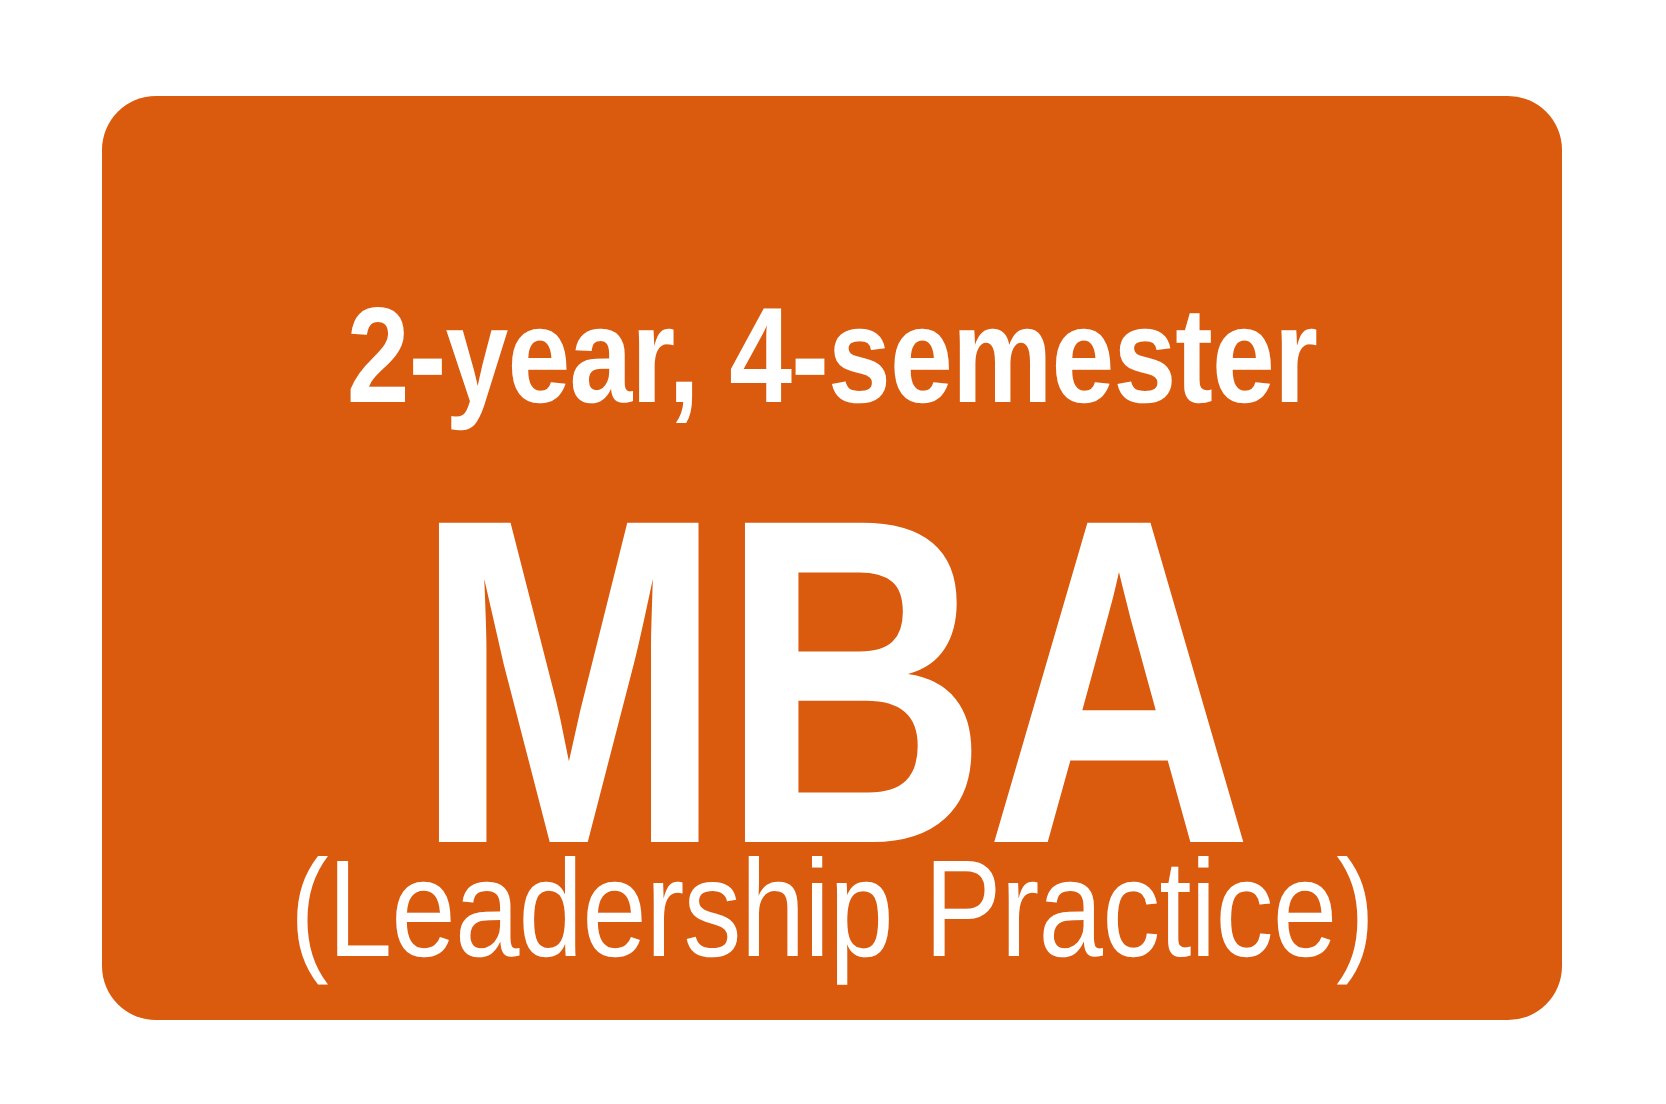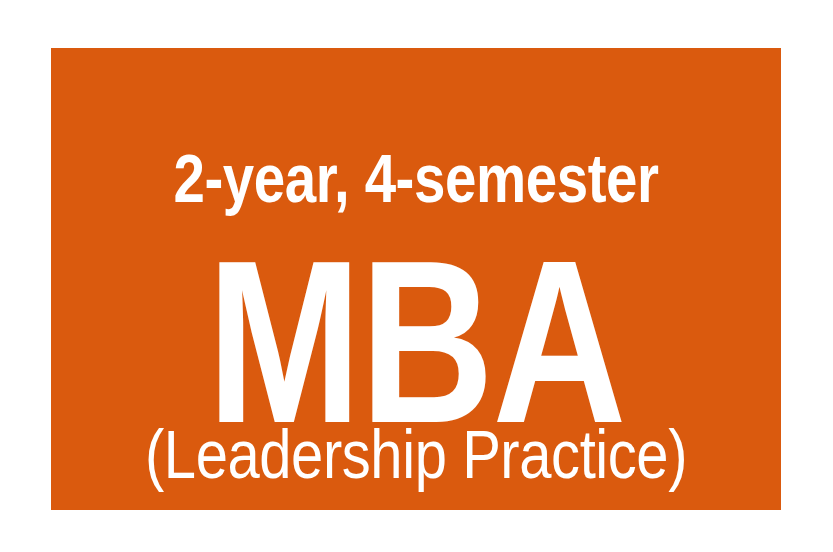--- a/index.html
+++ b/index.html
@@ -25,20 +25,21 @@
   
   #badge {
     position: absolute;
     left: 51px;
     top: 48px;
     width: 730px;
     height: 462px;
     background: #da5a0e;
     box-sizing: border-box;
     overflow: hidden;
+    border-radius: 27px;
   }
 
   
   .line {
     position: absolute;
     left: 0;
     width: 100%;
     text-align: center;
     color: #ffffff;
     white-space: nowrap;

